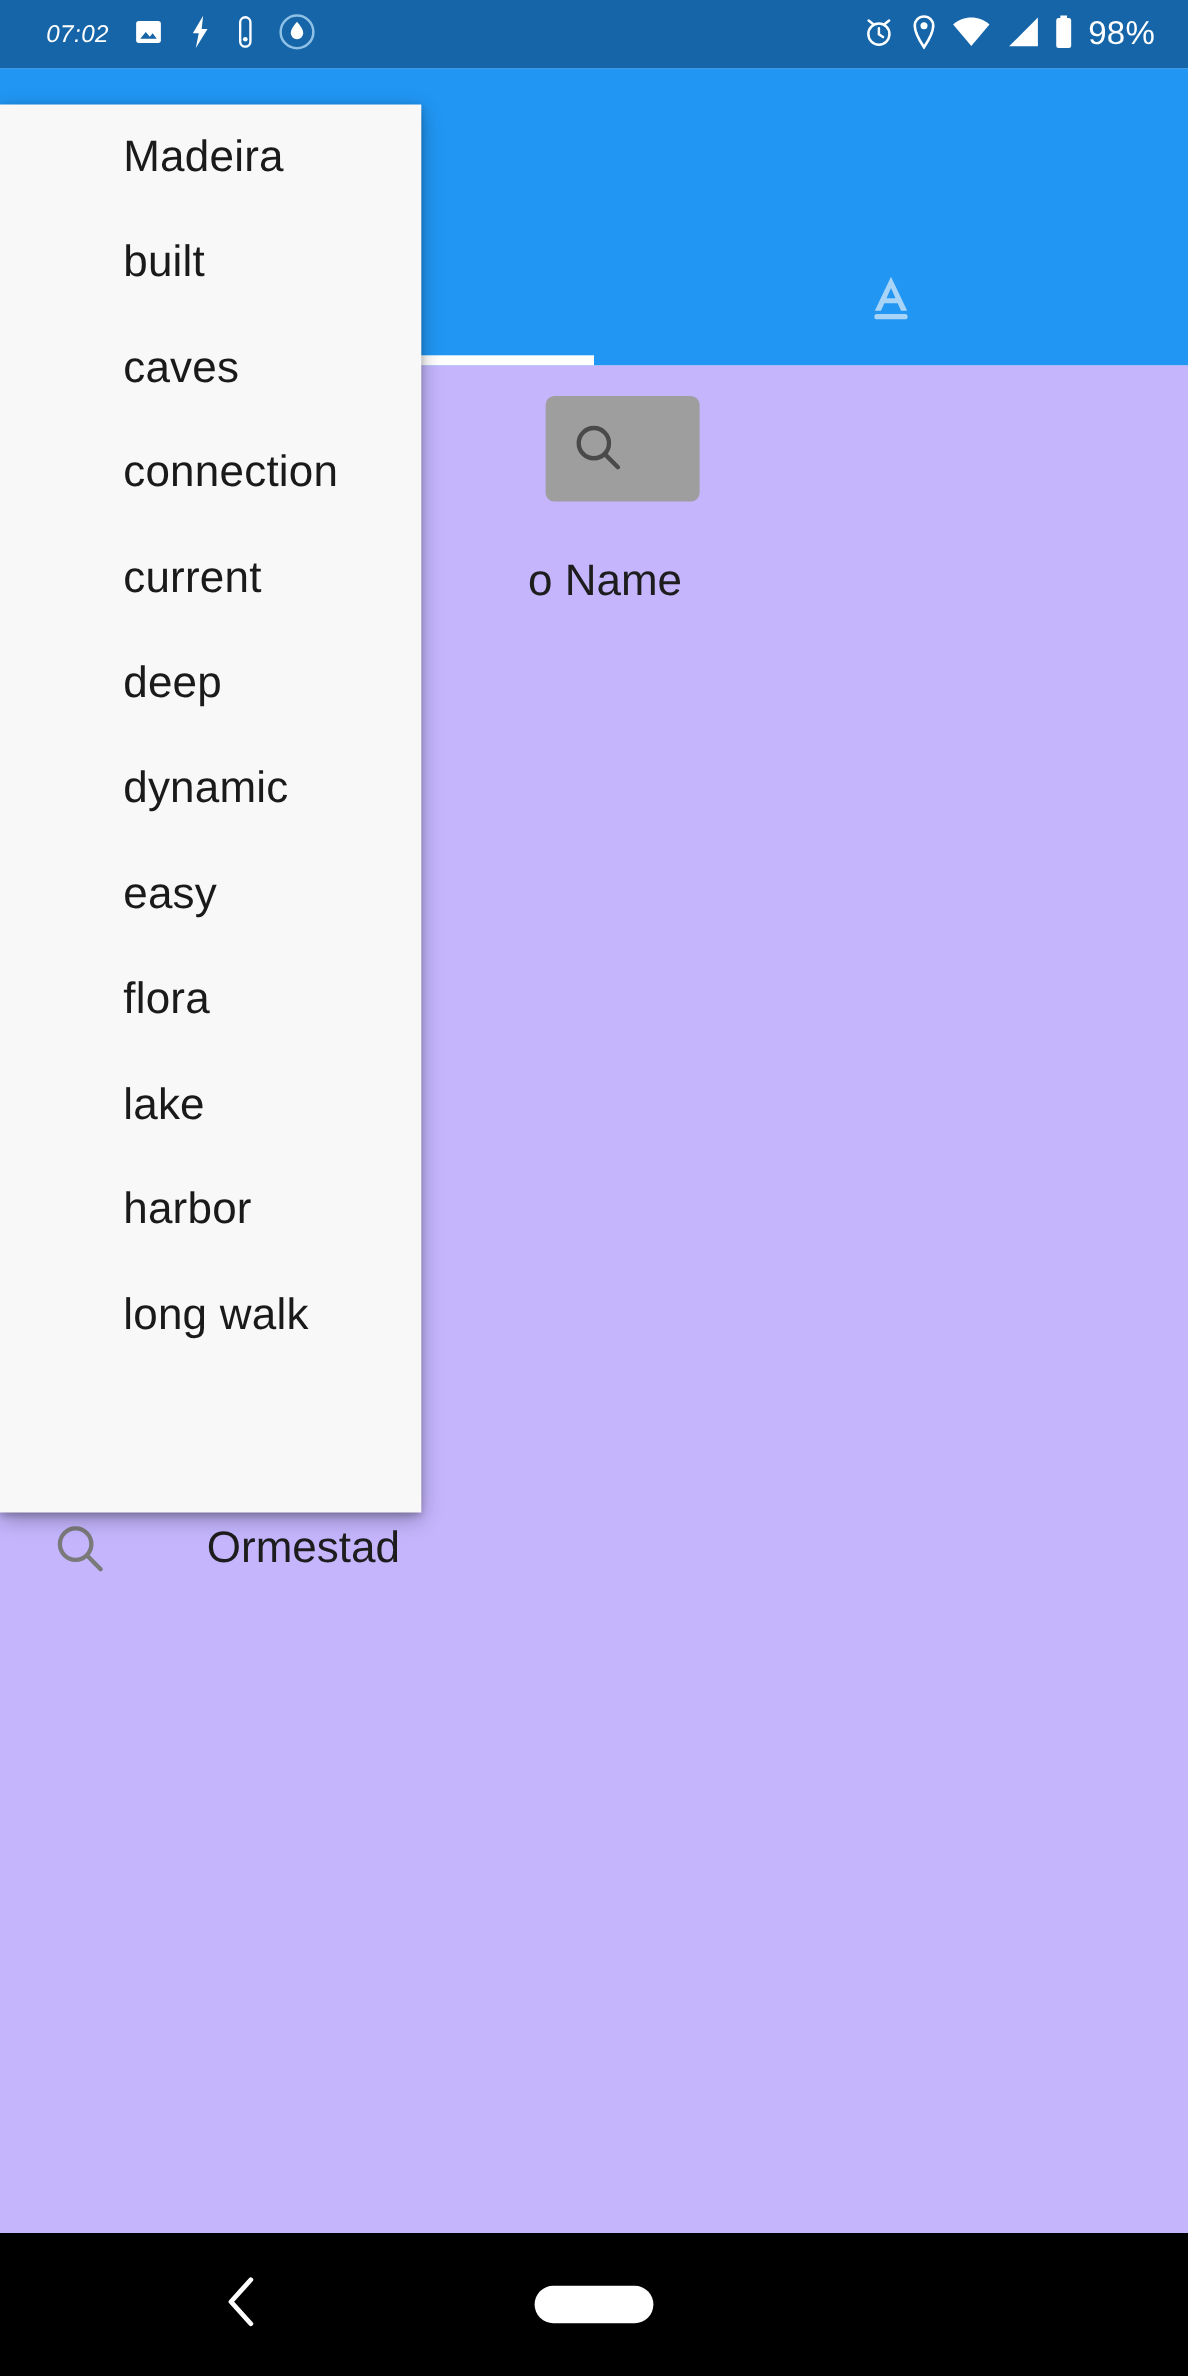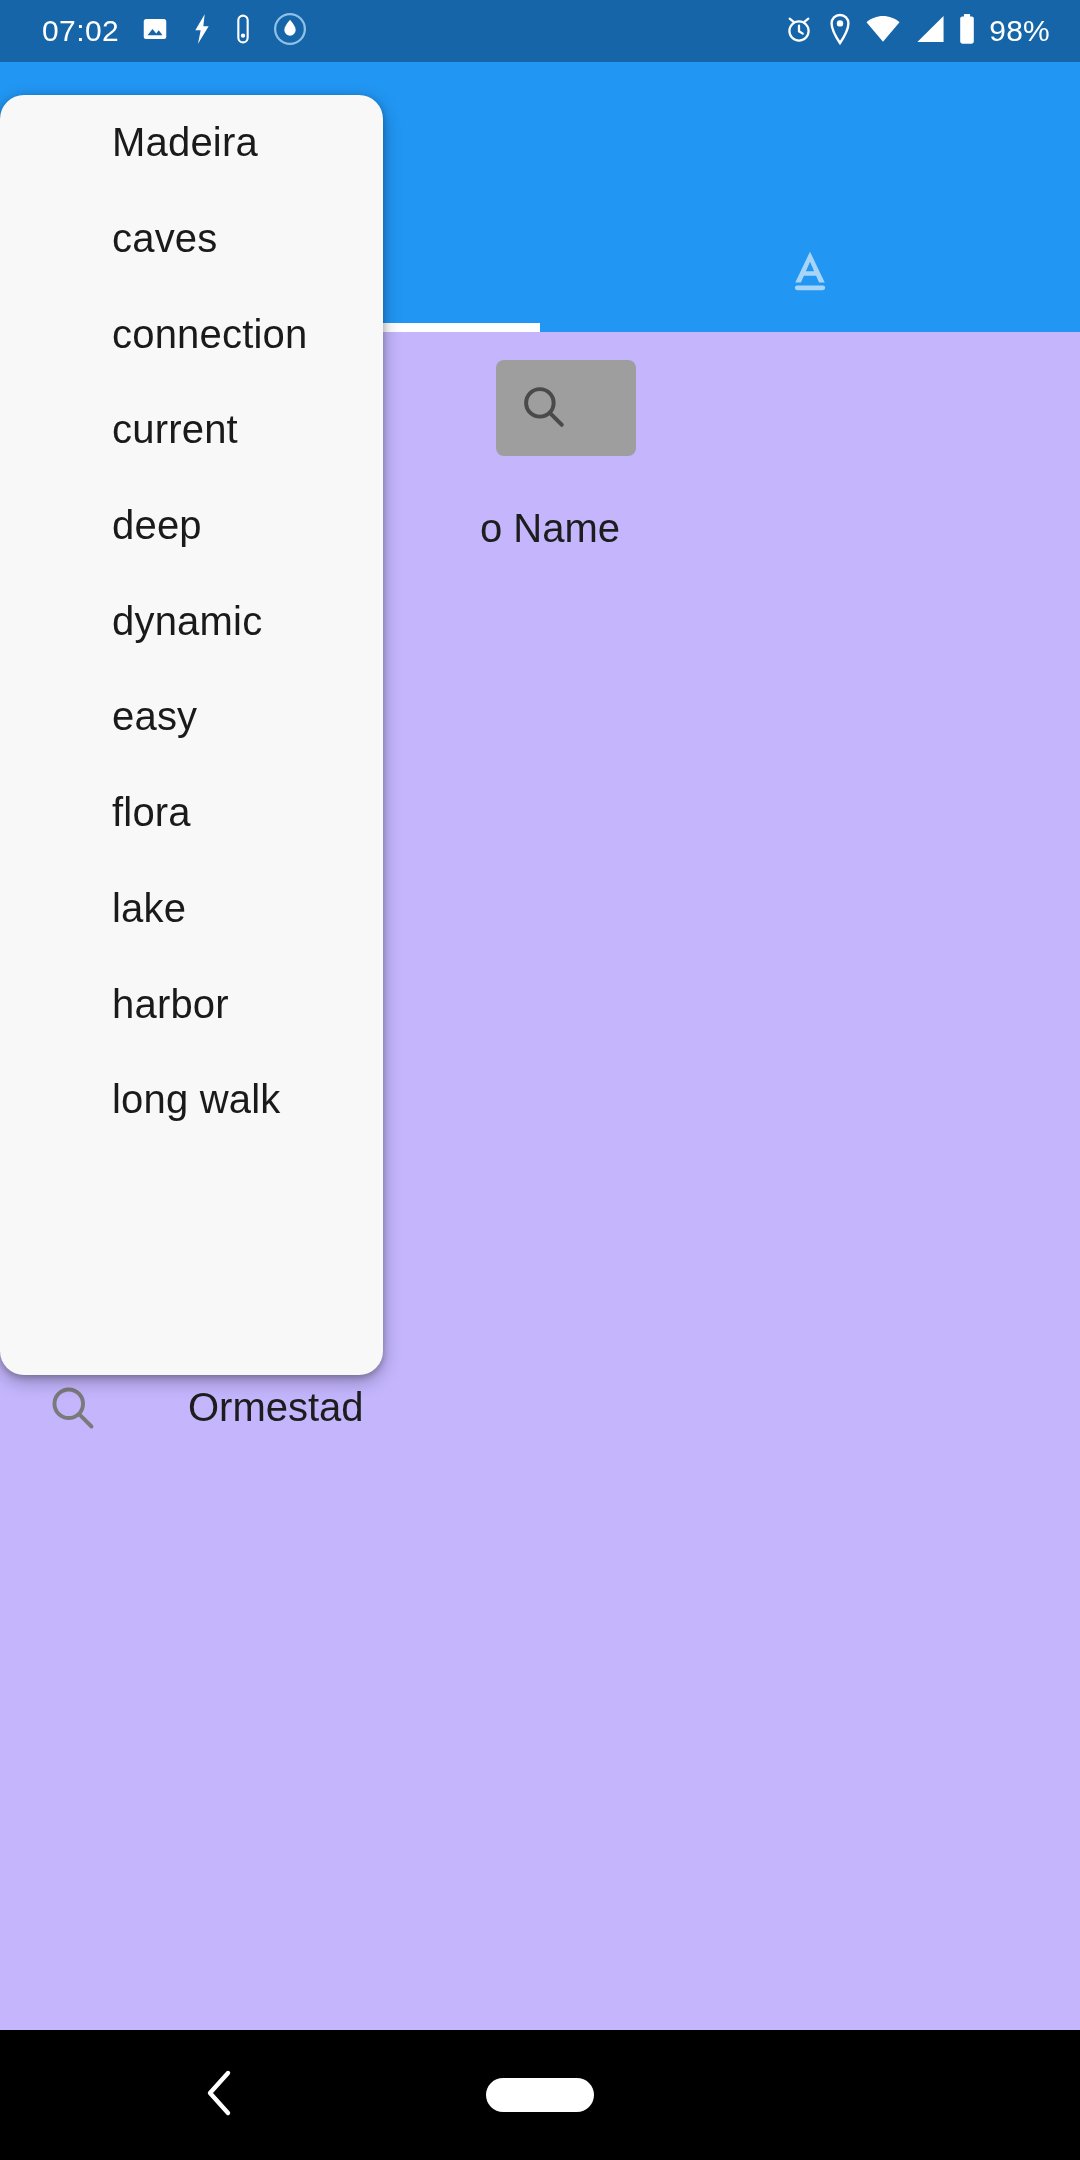--- a/index.html
+++ b/index.html
@@ -12,21 +12,21 @@
   #screen { position:relative; width:1080px; height:2160px; overflow:hidden; background:#fafafa; }
 
   
   .status-bar{
     position:absolute; top:0; left:0; width:1080px; height:62px;
     background:#1565a8; color:#ffffff;
     display:flex; align-items:center; z-index:60;
   }
   .sb-left{ display:flex; align-items:center; gap:21px; padding-left:42px; }
   .sb-right{ display:flex; align-items:center; gap:12px; margin-left:auto; padding-right:30px; }
-  .sb-time{ font-size:30px; font-weight:500; letter-spacing:.4px; }
+  .sb-time{ font-size:22px; font-weight:500; letter-spacing:.4px;font-style:italic; }
   .sb-batt-text{ font-size:30px; font-weight:500; letter-spacing:.2px; }
   .sb-ico{ display:block; }
 
   
   .appbar{
     position:absolute; top:62px; left:0; width:1080px; height:270px;
     background:#2196f3; z-index:10;
   }
   .appbar-top{
     position:absolute; top:0; left:0; right:0; height:148px;
@@ -79,21 +79,20 @@
     margin-left:84px; font-size:40px; color:#1d1d1d; white-space:nowrap;
   }
 
   
   .popup{
     position:absolute; top:95px; left:0; width:383px; height:1280px;
     background:#f8f8f8;
     box-shadow: 0 6px 18px rgba(0,0,0,.30), 0 2px 6px rgba(0,0,0,.22);
     z-index:40;
     overflow:hidden;
-    border-radius:24px;
   }
   .popup-list{ position:relative; width:100%; height:100%; }
   .popup-item{
     height:95.7px; display:flex; align-items:center;
     padding-left:112px;
   }
   .popup-item-label{
     font-size:40px; color:#1a1a1a; letter-spacing:.2px; white-space:nowrap;
   }
 
@@ -232,20 +231,23 @@
     </div>
 
   </div>
 
   <div class="popup">
     <div class="popup-list">
       <div class="popup-item">
           <span class="popup-item-label">Madeira</span>
         </div>
       <div class="popup-item">
+          <span class="popup-item-label">built</span>
+        </div>
+      <div class="popup-item">
           <span class="popup-item-label">caves</span>
         </div>
       <div class="popup-item">
           <span class="popup-item-label">connection</span>
         </div>
       <div class="popup-item">
           <span class="popup-item-label">current</span>
         </div>
       <div class="popup-item">
           <span class="popup-item-label">deep</span>

